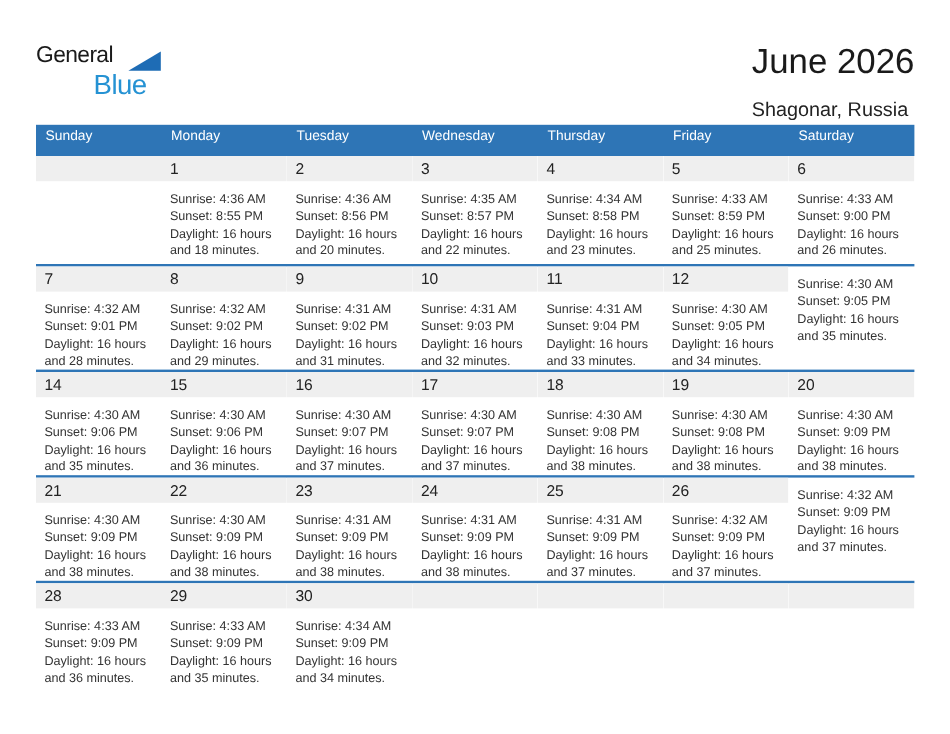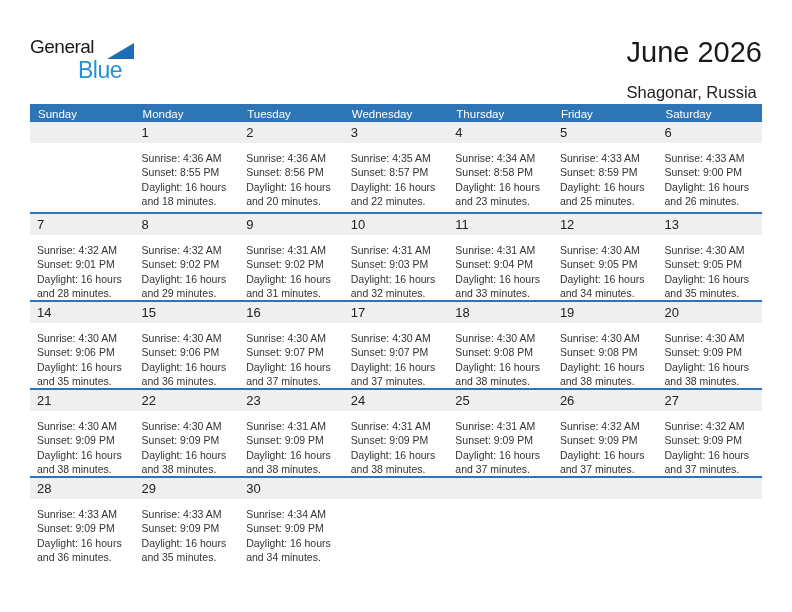--- a/index.html
+++ b/index.html
@@ -33,21 +33,21 @@
   
   .title-block { position: absolute; top: 36px; right: 30px; text-align: left; }
   .page-title { font-size: 29px; color: #1a1a1a; font-weight: 400; line-height: 32px; }
   .page-subtitle { margin-top: 15px; font-size: 16.5px; color: #222; font-weight: 500; }
 
   
   .calendar { position: absolute; top: 104px; left: 30px; width: 732px; }
   .weekday-row {
     display: flex;
     background: var(--header-bg, #2E75B6);
-    height: 18px;
+    height: 26px;
   }
   .wd {
     flex: 1;
     color: #fff;
     font-size: 11.5px;
     line-height: 21px;
     padding-left: 8px;
     overflow: hidden;
     white-space: nowrap;
   }
@@ -207,21 +207,20 @@
         <div class="day">
           <div class="num">12</div>
           <div class="details">
             <div>Sunrise: 4:30 AM</div>
             <div>Sunset: 9:05 PM</div>
             <div>Daylight: 16 hours</div>
             <div>and 34 minutes.</div>
           </div>
         </div>
         <div class="day">
-          <div class="num">13</div>
           <div class="details">
             <div>Sunrise: 4:30 AM</div>
             <div>Sunset: 9:05 PM</div>
             <div>Daylight: 16 hours</div>
             <div>and 35 minutes.</div>
           </div>
         </div>
       </div>
       <div class="week">
         <div class="day">
@@ -337,21 +336,20 @@
         <div class="day">
           <div class="num">26</div>
           <div class="details">
             <div>Sunrise: 4:32 AM</div>
             <div>Sunset: 9:09 PM</div>
             <div>Daylight: 16 hours</div>
             <div>and 37 minutes.</div>
           </div>
         </div>
         <div class="day">
-          <div class="num">27</div>
           <div class="details">
             <div>Sunrise: 4:32 AM</div>
             <div>Sunset: 9:09 PM</div>
             <div>Daylight: 16 hours</div>
             <div>and 37 minutes.</div>
           </div>
         </div>
       </div>
       <div class="week">
         <div class="day">

